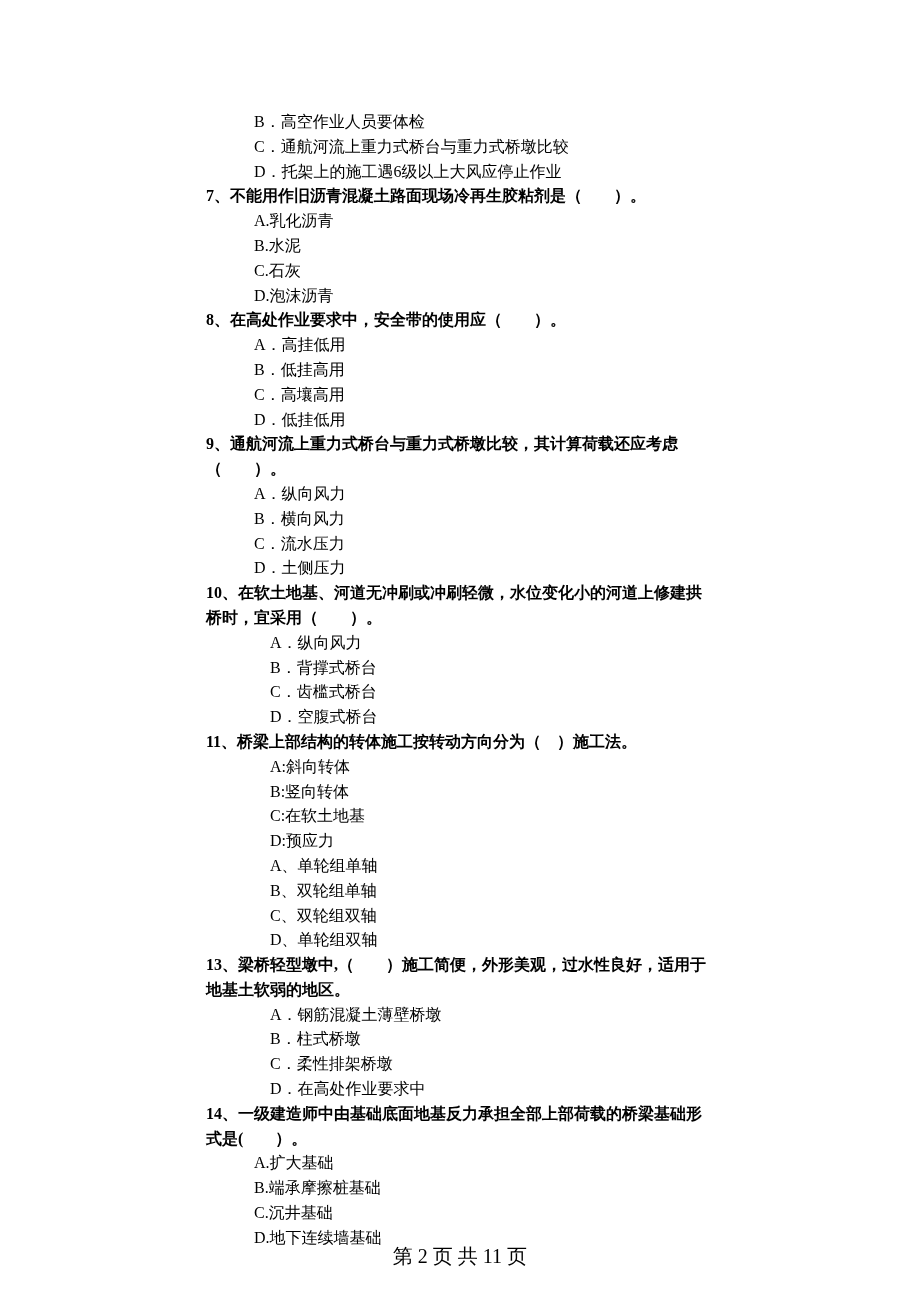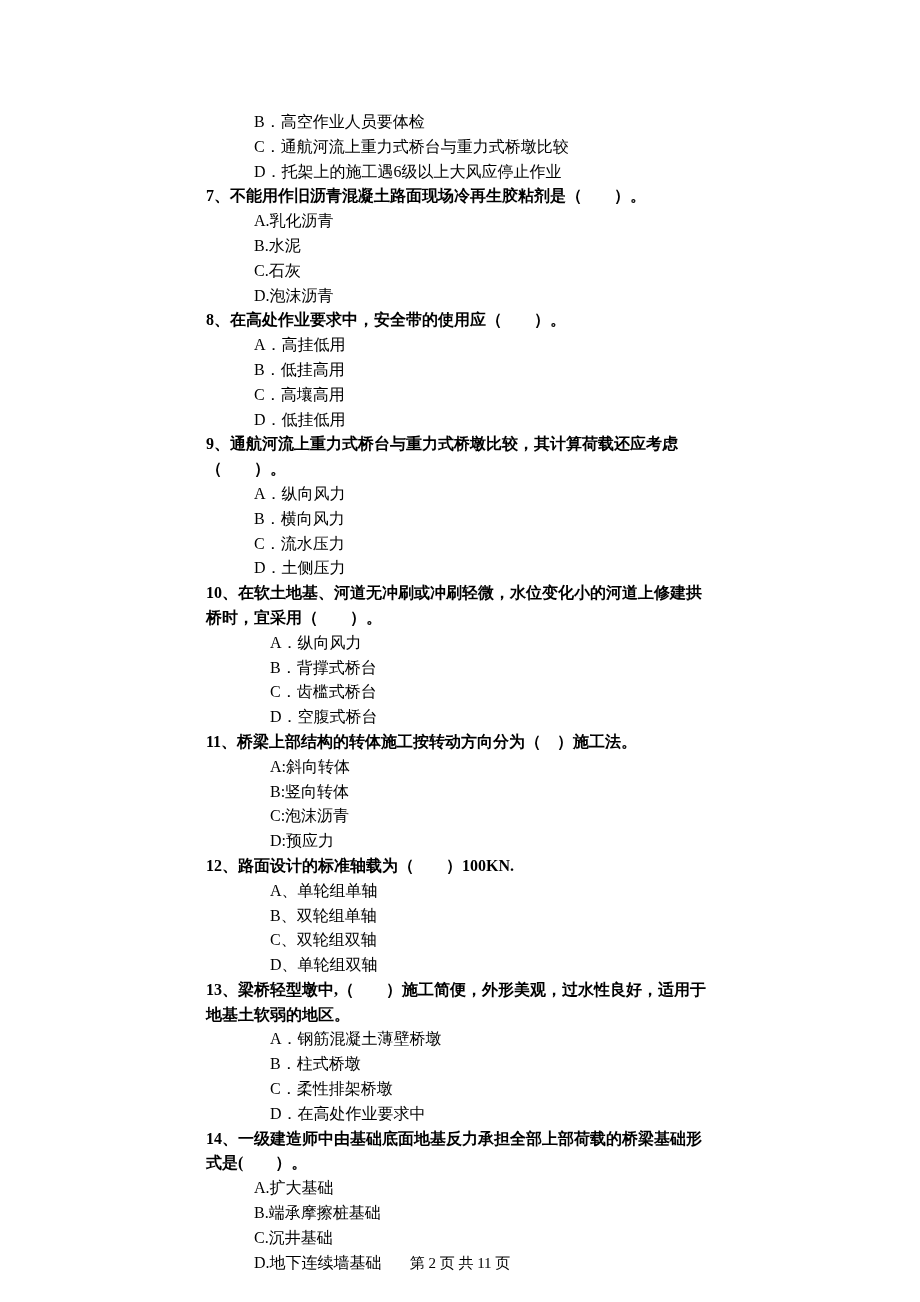--- a/index.html
+++ b/index.html
@@ -24,21 +24,21 @@
   }
   .indent1 { padding-left: 0; font-weight: bold; }
   .indent2 { padding-left: 48px; }
   .indent3 { padding-left: 64px; }
   .footer {
     position: absolute;
     bottom: 30px;
     left: 0;
     width: 100%;
     text-align: center;
-    font-size: 15px;
+    font-size: 20px;
   }
 </style>
 </head>
 <body>
 
 <div class="page">
   <div id="content">
       <div class="line indent2">B．高空作业人员要体检</div>
       <div class="line indent2">C．通航河流上重力式桥台与重力式桥墩比较</div>
       <div class="line indent2">D．托架上的施工遇6级以上大风应停止作业</div>
@@ -58,23 +58,22 @@
       <div class="line indent2">C．流水压力</div>
       <div class="line indent2">D．土侧压力</div>
       <div class="line indent1">10、在软土地基、河道无冲刷或冲刷轻微，水位变化小的河道上修建拱桥时，宜采用（　　）。</div>
       <div class="line indent3">A．纵向风力</div>
       <div class="line indent3">B．背撑式桥台</div>
       <div class="line indent3">C．齿槛式桥台</div>
       <div class="line indent3">D．空腹式桥台</div>
       <div class="line indent1">11、桥梁上部结构的转体施工按转动方向分为（　）施工法。</div>
       <div class="line indent3">A:斜向转体</div>
       <div class="line indent3">B:竖向转体</div>
-      <div class="line indent3">C:泡沫沥青</div>
+      <div class="line indent3">C:在软土地基</div>
       <div class="line indent3">D:预应力</div>
-      <div class="line indent1">12、路面设计的标准轴载为（　　）100KN.</div>
       <div class="line indent3">A、单轮组单轴</div>
       <div class="line indent3">B、双轮组单轴</div>
       <div class="line indent3">C、双轮组双轴</div>
       <div class="line indent3">D、单轮组双轴</div>
       <div class="line indent1">13、梁桥轻型墩中,（　　）施工简便，外形美观，过水性良好，适用于地基土软弱的地区。</div>
       <div class="line indent3">A．钢筋混凝土薄壁桥墩</div>
       <div class="line indent3">B．柱式桥墩</div>
       <div class="line indent3">C．柔性排架桥墩</div>
       <div class="line indent3">D．在高处作业要求中</div>
       <div class="line indent1">14、一级建造师中由基础底面地基反力承担全部上部荷载的桥梁基础形式是(　　）。</div>

